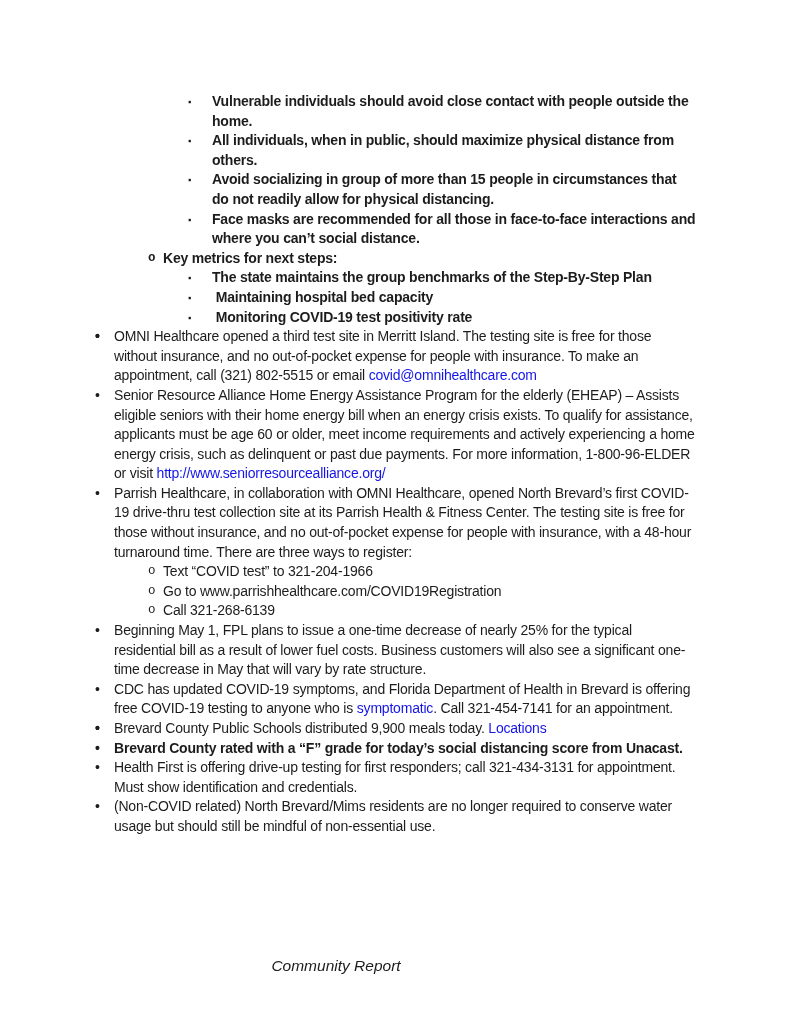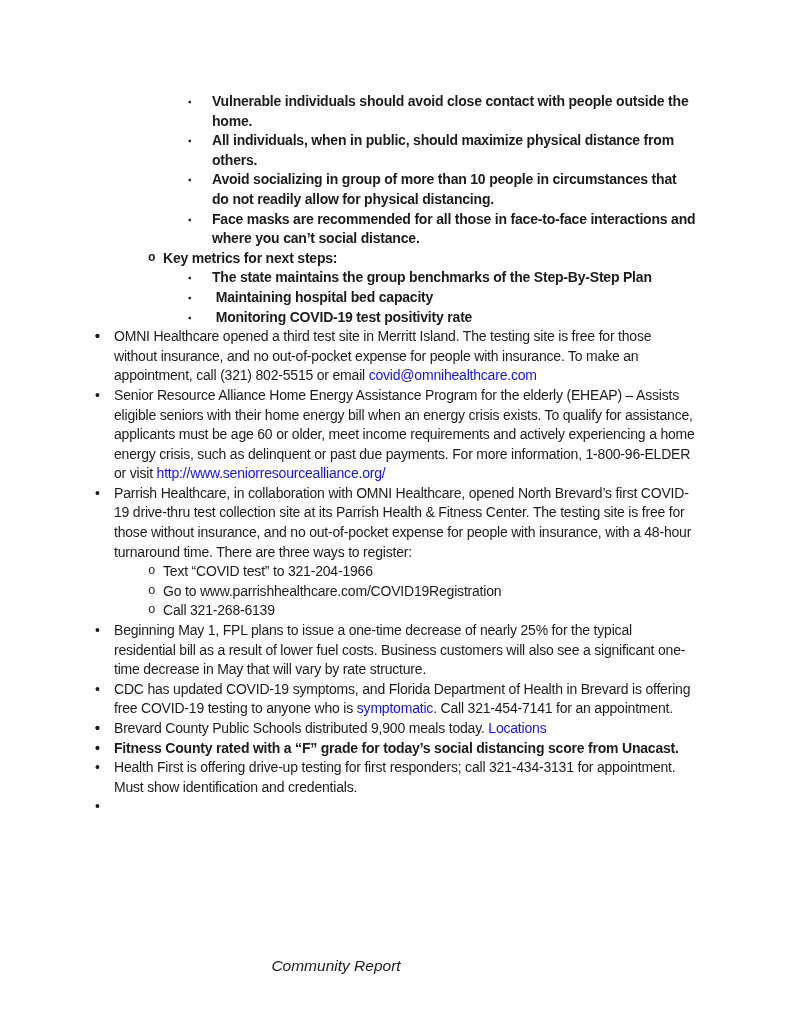--- a/index.html
+++ b/index.html
@@ -46,35 +46,35 @@
     color: #1c1c1c;
   }
 </style>
 </head>
 <body>
 
 <div class="page">
   <div class="doc">
       <div class="item l3 bold"><span class="bullet">▪</span><span class="txt">Vulnerable individuals should avoid close contact with people outside the home.</span></div>
       <div class="item l3 bold"><span class="bullet">▪</span><span class="txt">All individuals, when in public, should maximize physical distance from others.</span></div>
-      <div class="item l3 bold"><span class="bullet">▪</span><span class="txt">Avoid socializing in group of more than 10 people in circumstances that do not readily allow for physical distancing.</span></div>
+      <div class="item l3 bold"><span class="bullet">▪</span><span class="txt">Avoid socializing in group of more than 15 people in circumstances that do not readily allow for physical distancing.</span></div>
       <div class="item l3 bold"><span class="bullet">▪</span><span class="txt">Face masks are recommended for all those in face-to-face interactions and where you can’t social distance.</span></div>
       <div class="item l2 bold"><span class="bullet">o</span><span class="txt">Key metrics for next steps:</span></div>
       <div class="item l3 bold"><span class="bullet">▪</span><span class="txt">The state maintains the group benchmarks of the Step-By-Step Plan</span></div>
       <div class="item l3 bold"><span class="bullet">▪</span><span class="txt"> Maintaining hospital bed capacity</span></div>
       <div class="item l3 bold"><span class="bullet">▪</span><span class="txt"> Monitoring COVID-19 test positivity rate</span></div>
       <div class="item l1 bold"><span class="bullet">•</span></div>
       <div class="item l1"><span class="bullet">•</span><span class="txt">OMNI Healthcare opened a third test site in Merritt Island. The testing site is free for those without insurance, and no out-of-pocket expense for people with insurance. To make an appointment, call (321) 802-5515 or email <a class="link">covid@omnihealthcare.com</a></span></div>
       <div class="item l1"><span class="bullet">•</span><span class="txt">Senior Resource Alliance Home Energy Assistance Program for the elderly (EHEAP) – Assists eligible seniors with their home energy bill when an energy crisis exists. To qualify for assistance, applicants must be age 60 or older, meet income requirements and actively experiencing a home energy crisis, such as delinquent or past due payments. For more information, 1-800-96-ELDER or visit <a class="link">http://www.seniorresourcealliance.org/</a></span></div>
       <div class="item l1"><span class="bullet">•</span><span class="txt">Parrish Healthcare, in collaboration with OMNI Healthcare, opened North Brevard’s first COVID-19 drive-thru test collection site at its Parrish Health &amp; Fitness Center. The testing site is free for those without insurance, and no out-of-pocket expense for people with insurance, with a 48-hour turnaround time. There are three ways to register:</span></div>
       <div class="item l2"><span class="bullet">o</span><span class="txt">Text “COVID test” to 321-204-1966</span></div>
       <div class="item l2"><span class="bullet">o</span><span class="txt">Go to www.parrishhealthcare.com/COVID19Registration</span></div>
       <div class="item l2"><span class="bullet">o</span><span class="txt">Call 321-268-6139</span></div>
       <div class="item l1"><span class="bullet">•</span><span class="txt">Beginning May 1, FPL plans to issue a one-time decrease of nearly 25% for the typical residential bill as a result of lower fuel costs. Business customers will also see a significant one-time decrease in May that will vary by rate structure.</span></div>
       <div class="item l1"><span class="bullet">•</span><span class="txt">CDC has updated COVID-19 symptoms, and Florida Department of Health in Brevard is offering free COVID-19 testing to anyone who is <a class="link">symptomatic</a>. Call 321-454-7141 for an appointment.</span></div>
       <div class="item l1 bold"><span class="bullet">•</span></div>
       <div class="item l1"><span class="bullet">•</span><span class="txt">Brevard County Public Schools distributed 9,900 meals today. <a class="link">Locations</a></span></div>
-      <div class="item l1 bold"><span class="bullet">•</span><span class="txt">Fitness County rated with a “F” grade for today’s social distancing score from Unacast.</span></div>
+      <div class="item l1 bold"><span class="bullet">•</span><span class="txt">Brevard County rated with a “F” grade for today’s social distancing score from Unacast.</span></div>
       <div class="item l1"><span class="bullet">•</span><span class="txt">Health First is offering drive-up testing for first responders; call 321-434-3131 for appointment. Must show identification and credentials.</span></div>
-      <div class="item l1"><span class="bullet">•</span></div>
+      <div class="item l1"><span class="bullet">•</span><span class="txt">(Non-COVID related) North Brevard/Mims residents are no longer required to conserve water usage but should still be mindful of non-essential use.</span></div>
     </div>
   <div class="footer">Community Report</div>
 </div>
 
 </body></html>

